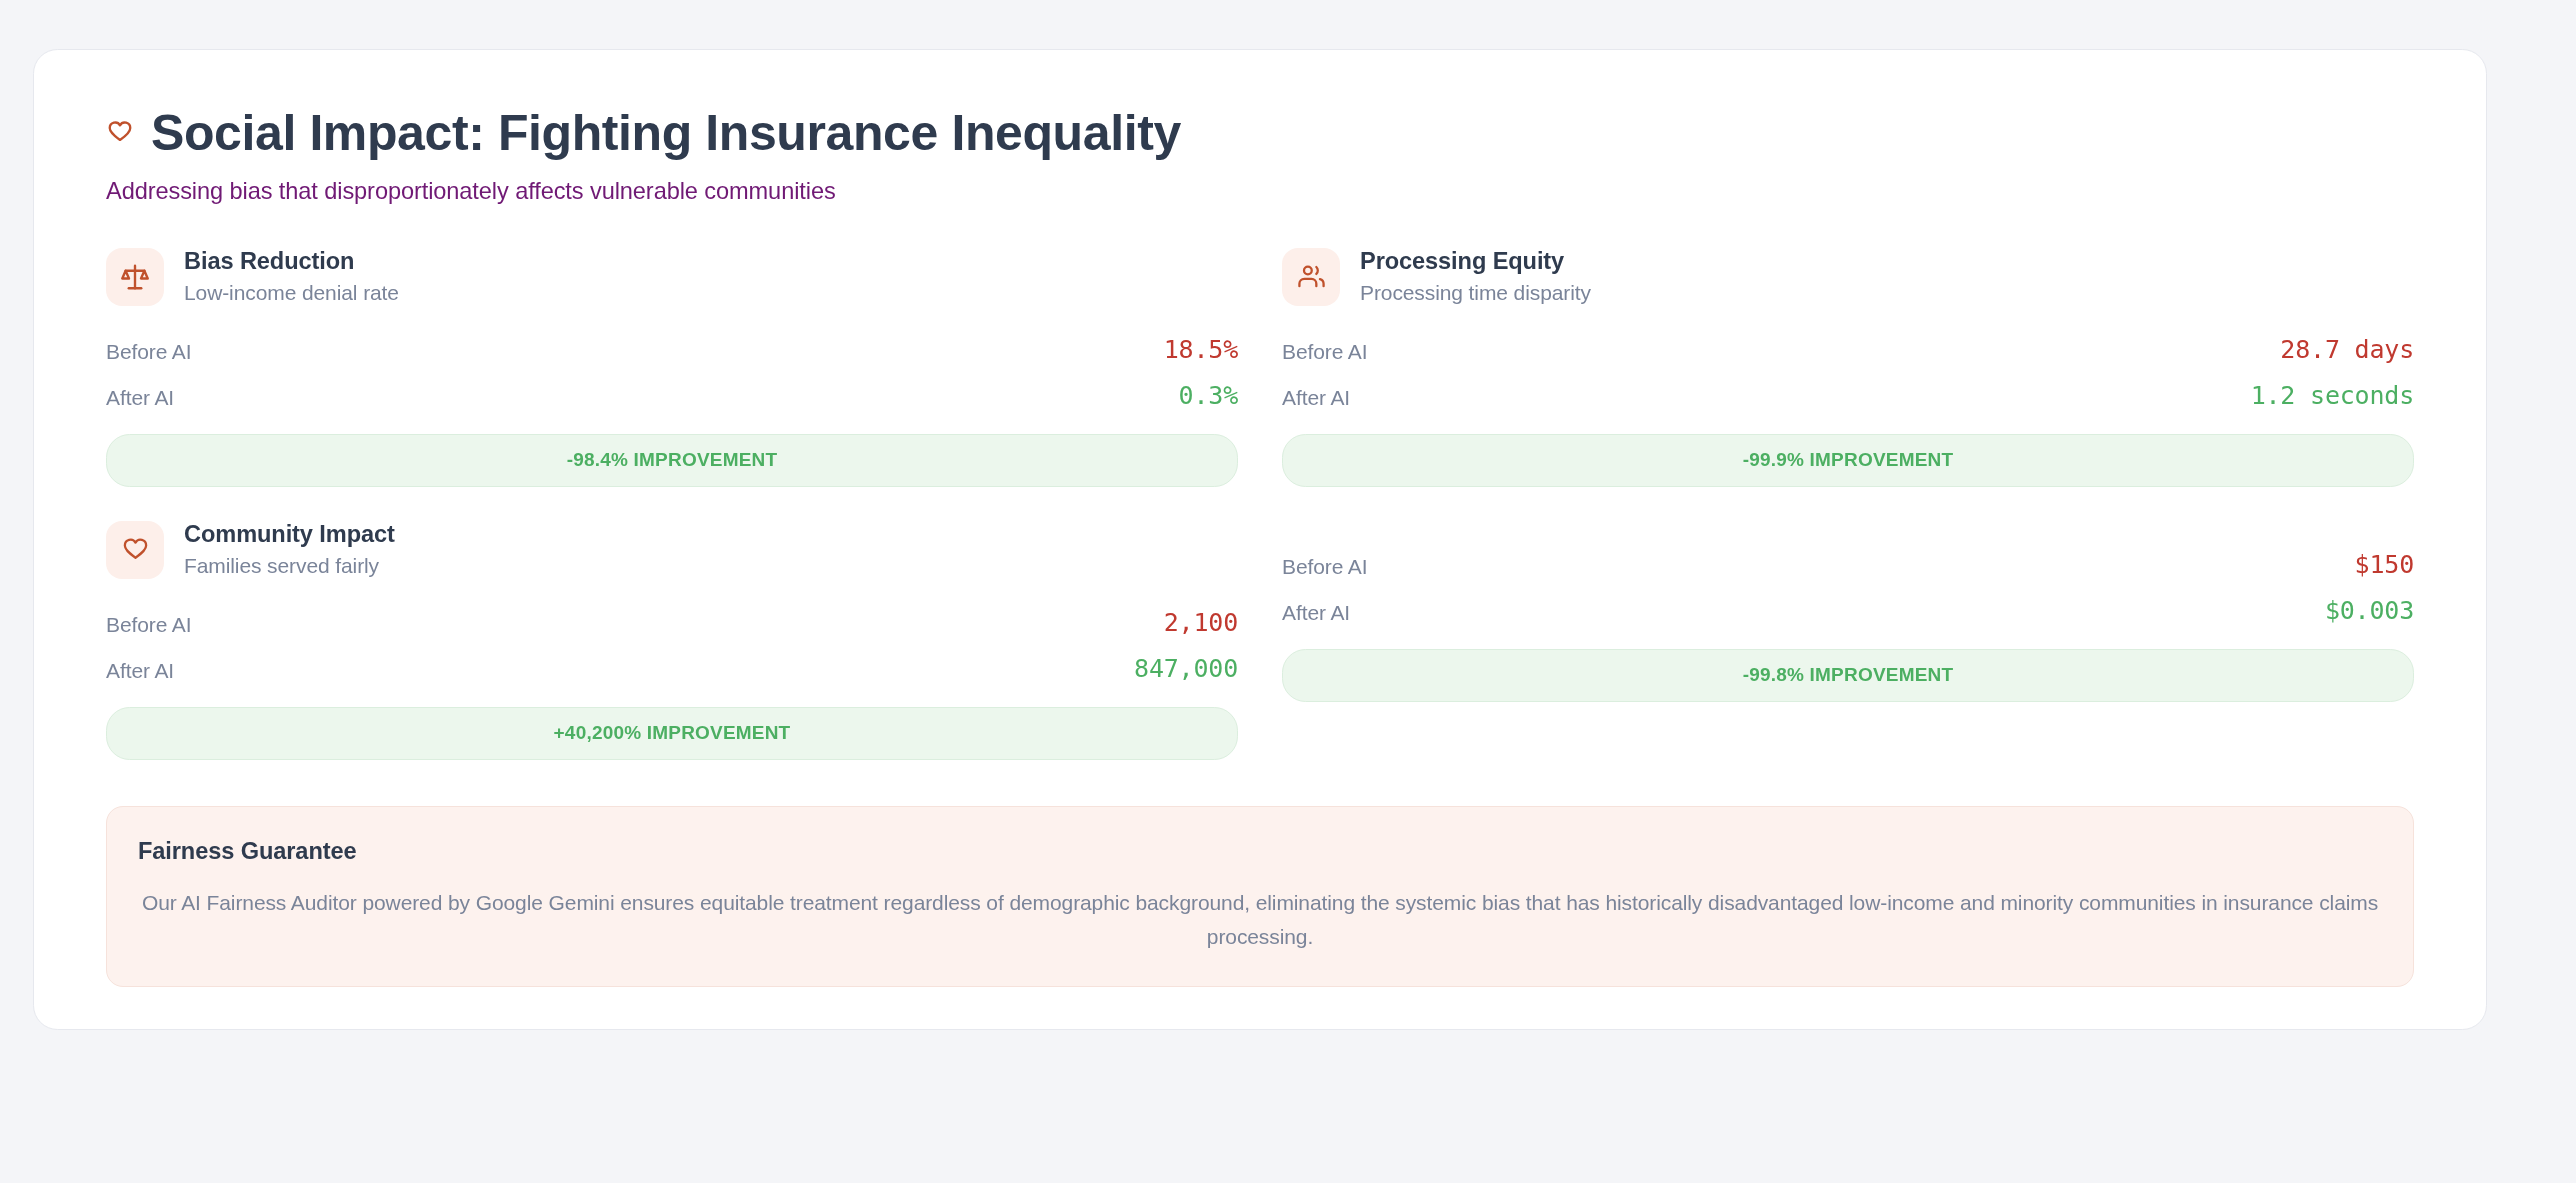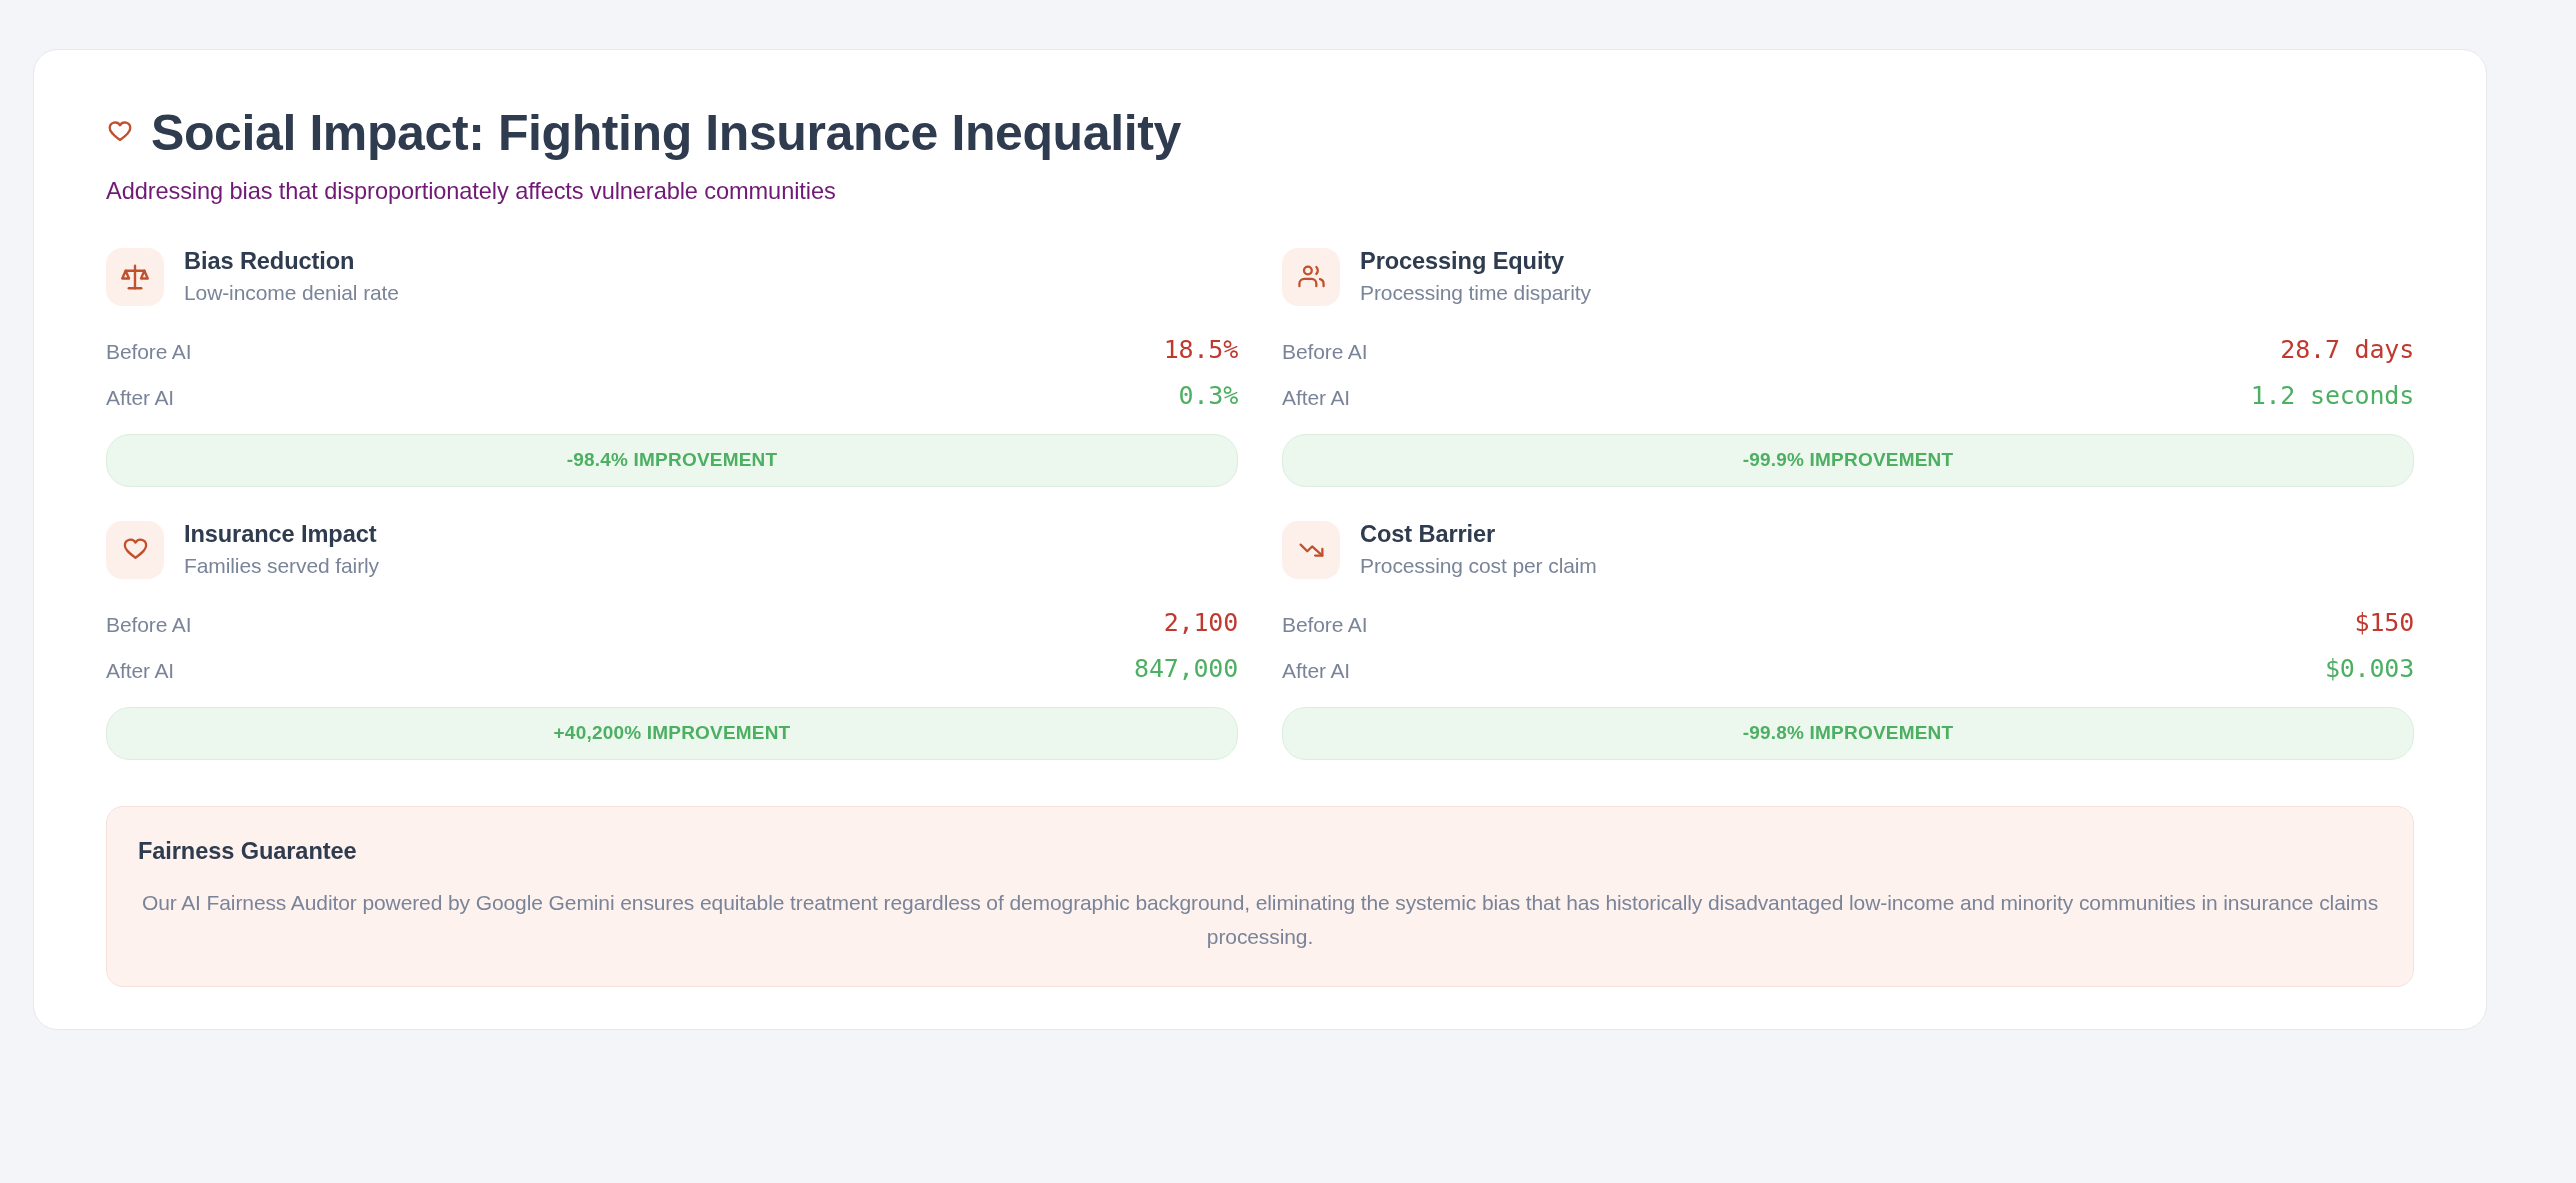--- a/index.html
+++ b/index.html
@@ -245,50 +245,38 @@
       </article>
 
       <article class="metric-card">
         <div class="metric-head">
           <span class="metric-icon-box">
             <svg width="29" height="29" viewBox="0 0 24 24" fill="none" stroke="#c0512c" stroke-width="1.9" stroke-linecap="round" stroke-linejoin="round">
               <path d="M20.8 8.6c0 4.2-8.8 10.2-8.8 10.2S3.2 12.8 3.2 8.6a4.7 4.7 0 0 1 8.8-2.3 4.7 4.7 0 0 1 8.8 2.3z"></path>
             </svg>
           </span>
           <div class="metric-head-text">
-            <div class="metric-label">Insurance Impact</div>
+            <div class="metric-label">Community Impact</div>
             <div class="metric-sub">Families served fairly</div>
           </div>
         </div>
         <div class="metric-rows">
           <div class="metric-row">
             <span class="row-key">Before AI</span>
             <span class="row-val before">2,100</span>
           </div>
           <div class="metric-row">
             <span class="row-key">After AI</span>
             <span class="row-val after">847,000</span>
           </div>
         </div>
         <div class="improvement-badge">+40,200% IMPROVEMENT</div>
       </article>
 
       <article class="metric-card">
-        <div class="metric-head">
-          <span class="metric-icon-box">
-            <svg width="29" height="29" viewBox="0 0 24 24" fill="none" stroke="#c0512c" stroke-width="1.9" stroke-linecap="round" stroke-linejoin="round">
-              <polyline points="3,8 8.5,13.5 12.5,9.5 21,17"></polyline>
-              <polyline points="15,17 21,17 21,11.5"></polyline>
-            </svg>
-          </span>
-          <div class="metric-head-text">
-            <div class="metric-label">Cost Barrier</div>
-            <div class="metric-sub">Processing cost per claim</div>
-          </div>
-        </div>
         <div class="metric-rows">
           <div class="metric-row">
             <span class="row-key">Before AI</span>
             <span class="row-val before">$150</span>
           </div>
           <div class="metric-row">
             <span class="row-key">After AI</span>
             <span class="row-val after">$0.003</span>
           </div>
         </div>

